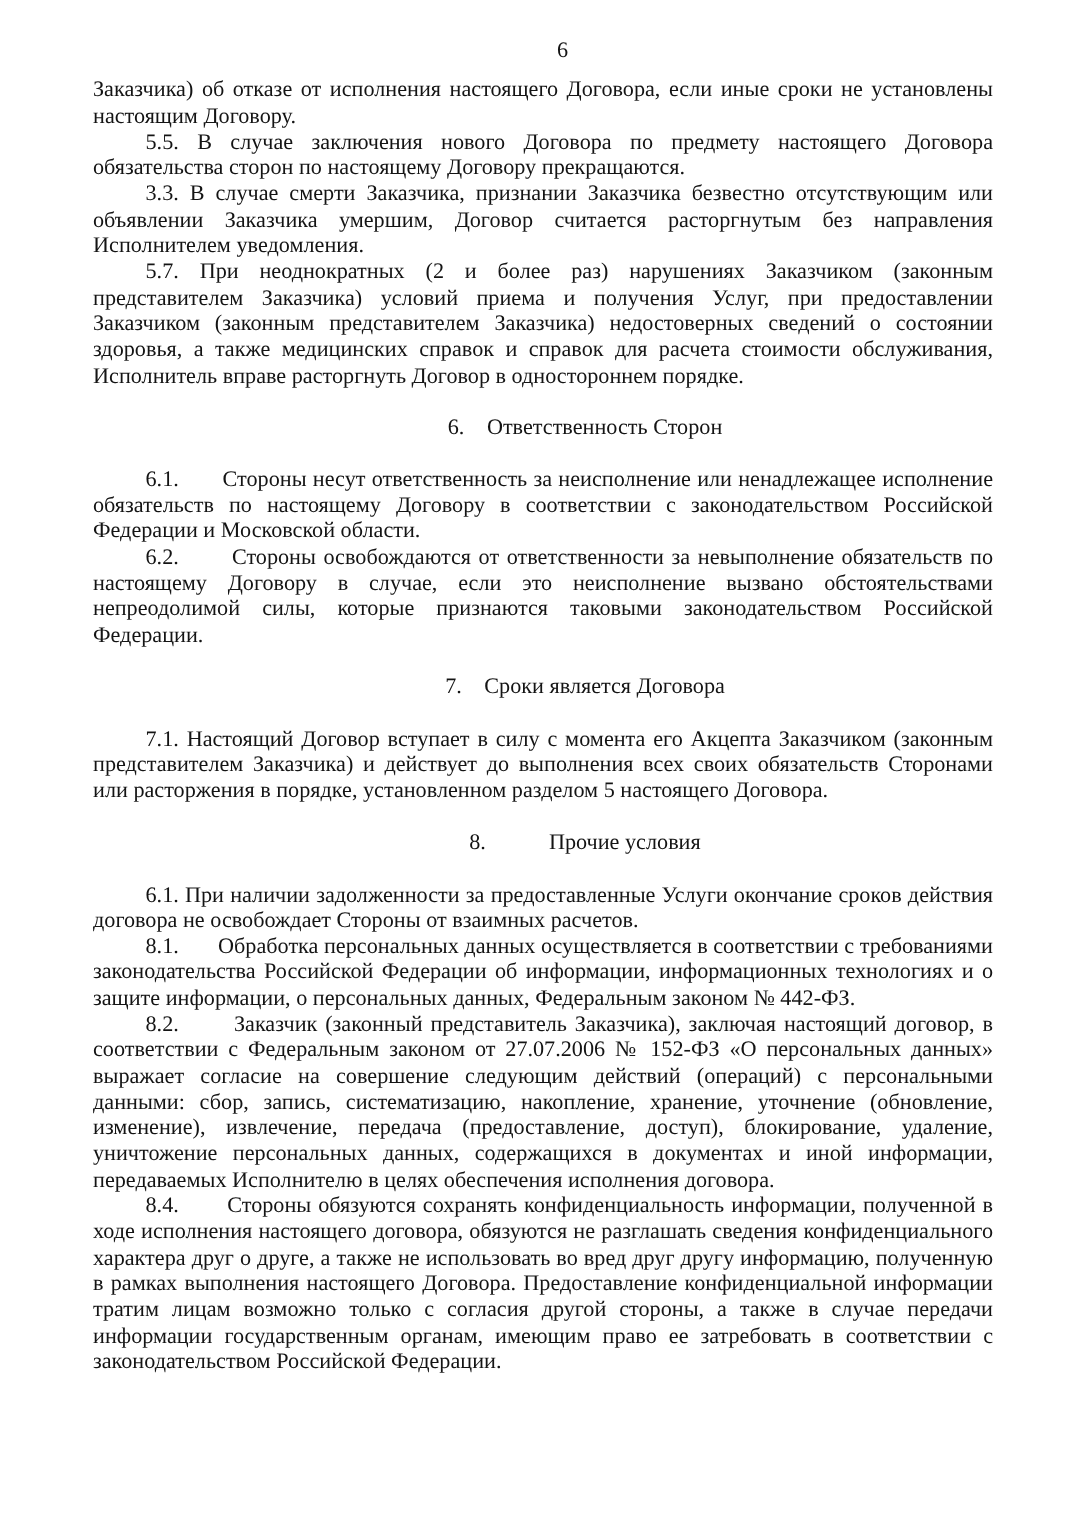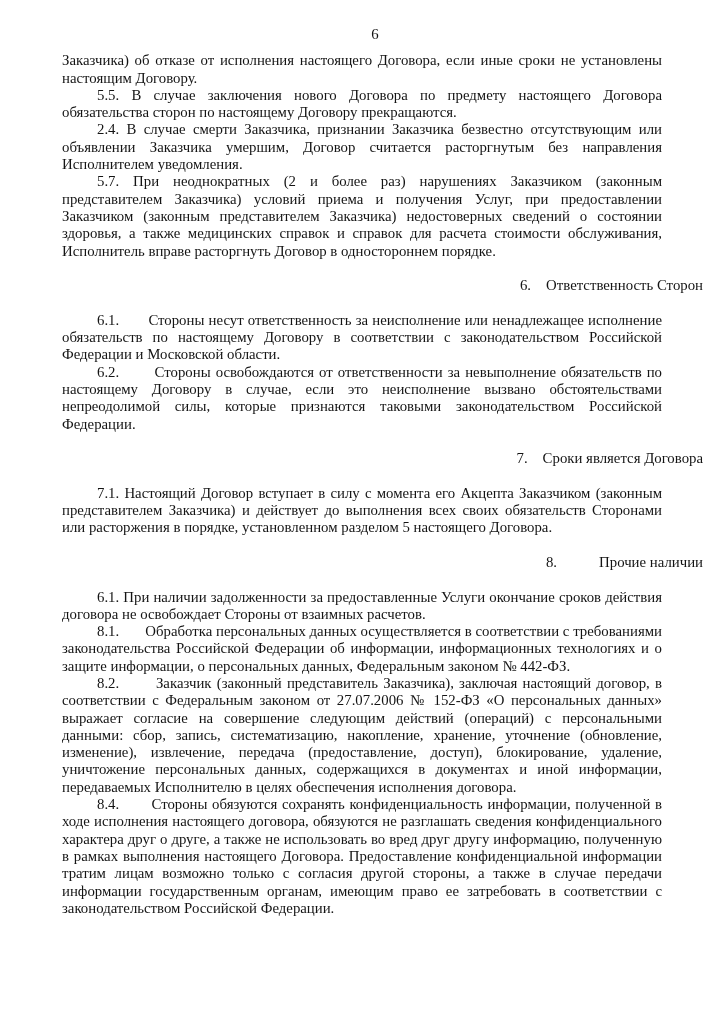--- a/index.html
+++ b/index.html
@@ -32,62 +32,62 @@
     text-indent: 35px;
   }
   p.para.no-indent {
     text-indent: 0;
   }
   p.para.justify-last {
     text-align-last: justify;
   }
   .heading {
     position: relative;
-    left: 41px;
-    text-align: right;
+    left: 28px;
+    text-align: center;
     margin: 17.3px 0 17.3px 0;
   }
   .heading .hnum {
     margin-right: 15px;
   }
   .heading.wide-gap .hnum {
     margin-right: 42px;
   }
 </style>
 </head>
 <body>
 
 <div class="page">
 
   <div class="page-number">6</div>
 
   <p class="para no-indent">Заказчика) об отказе от исполнения настоящего Договора, если иные сроки не установлены настоящим Договору.</p>
 
   <p class="para">5.5. В случае заключения нового Договора по предмету настоящего Договора обязательства сторон по настоящему Договору прекращаются.</p>
 
-  <p class="para">2.4. В случае смерти Заказчика, признании Заказчика безвестно отсутствующим или объявлении Заказчика умершим, Договор считается расторгнутым без направления Исполнителем уведомления.</p>
+  <p class="para">3.3. В случае смерти Заказчика, признании Заказчика безвестно отсутствующим или объявлении Заказчика умершим, Договор считается расторгнутым без направления Исполнителем уведомления.</p>
 
   <p class="para">5.7. При неоднократных (2 и более раз) нарушениях Заказчиком (законным представителем Заказчика) условий приема и получения Услуг, при предоставлении Заказчиком (законным представителем Заказчика) недостоверных сведений о состоянии здоровья, а также медицинских справок и справок для расчета стоимости обслуживания, Исполнитель вправе расторгнуть Договор в одностороннем порядке.</p>
 
   <div class="heading">
     <span class="hnum">6.</span><span>Ответственность Сторон</span>
   </div>
 
   <p class="para">6.1.&nbsp;&nbsp;&nbsp;&nbsp;&nbsp;&nbsp;&nbsp;Стороны несут ответственность за неисполнение или ненадлежащее исполнение обязательств по настоящему Договору в соответствии с законодательством Российской Федерации и Московской области.</p>
 
   <p class="para">6.2.&nbsp;&nbsp;&nbsp;&nbsp;&nbsp;&nbsp;&nbsp;Стороны освобождаются от ответственности за невыполнение обязательств по настоящему Договору в случае, если это неисполнение вызвано обстоятельствами непреодолимой силы, которые признаются таковыми законодательством Российской Федерации.</p>
 
   <div class="heading">
     <span class="hnum">7.</span><span>Сроки является Договора</span>
   </div>
 
   <p class="para">7.1. Настоящий Договор вступает в силу с момента его Акцепта Заказчиком (законным представителем Заказчика) и действует до выполнения всех своих обязательств Сторонами или расторжения в порядке, установленном разделом 5 настоящего Договора.</p>
 
   <div class="heading wide-gap">
-    <span class="hnum">8.</span><span>Прочие наличии</span>
+    <span class="hnum">8.</span><span>Прочие условия</span>
   </div>
 
   <p class="para">6.1. При наличии задолженности за предоставленные Услуги окончание сроков действия договора не освобождает Стороны от взаимных расчетов.</p>
 
   <p class="para">8.1.&nbsp;&nbsp;&nbsp;&nbsp;&nbsp;&nbsp;&nbsp;Обработка персональных данных осуществляется в соответствии с требованиями законодательства Российской Федерации об информации, информационных технологиях и о защите информации, о персональных данных, Федеральным законом № 442-ФЗ.</p>
 
   <p class="para">8.2.&nbsp;&nbsp;&nbsp;&nbsp;&nbsp;&nbsp;&nbsp;Заказчик (законный представитель Заказчика), заключая настоящий договор, в соответствии с Федеральным законом от 27.07.2006 № 152-ФЗ «О персональных данных» выражает согласие на совершение следующим действий (операций) с персональными данными: сбор, запись, систематизацию, накопление, хранение, уточнение (обновление, изменение), извлечение, передача (предоставление, доступ), блокирование, удаление, уничтожение персональных данных, содержащихся в документах и иной информации, передаваемых Исполнителю в целях обеспечения исполнения договора.</p>
 
 
   <p class="para">8.4.&nbsp;&nbsp;&nbsp;&nbsp;&nbsp;&nbsp;&nbsp;Стороны обязуются сохранять конфиденциальность информации, полученной в ходе исполнения настоящего договора, обязуются не разглашать сведения конфиденциального характера друг о друге, а также не использовать во вред друг другу информацию, полученную в рамках выполнения настоящего Договора. Предоставление конфиденциальной информации тратим лицам возможно только с согласия другой стороны, а также в случае передачи информации государственным органам, имеющим право ее затребовать в соответствии с законодательством Российской Федерации.</p>

